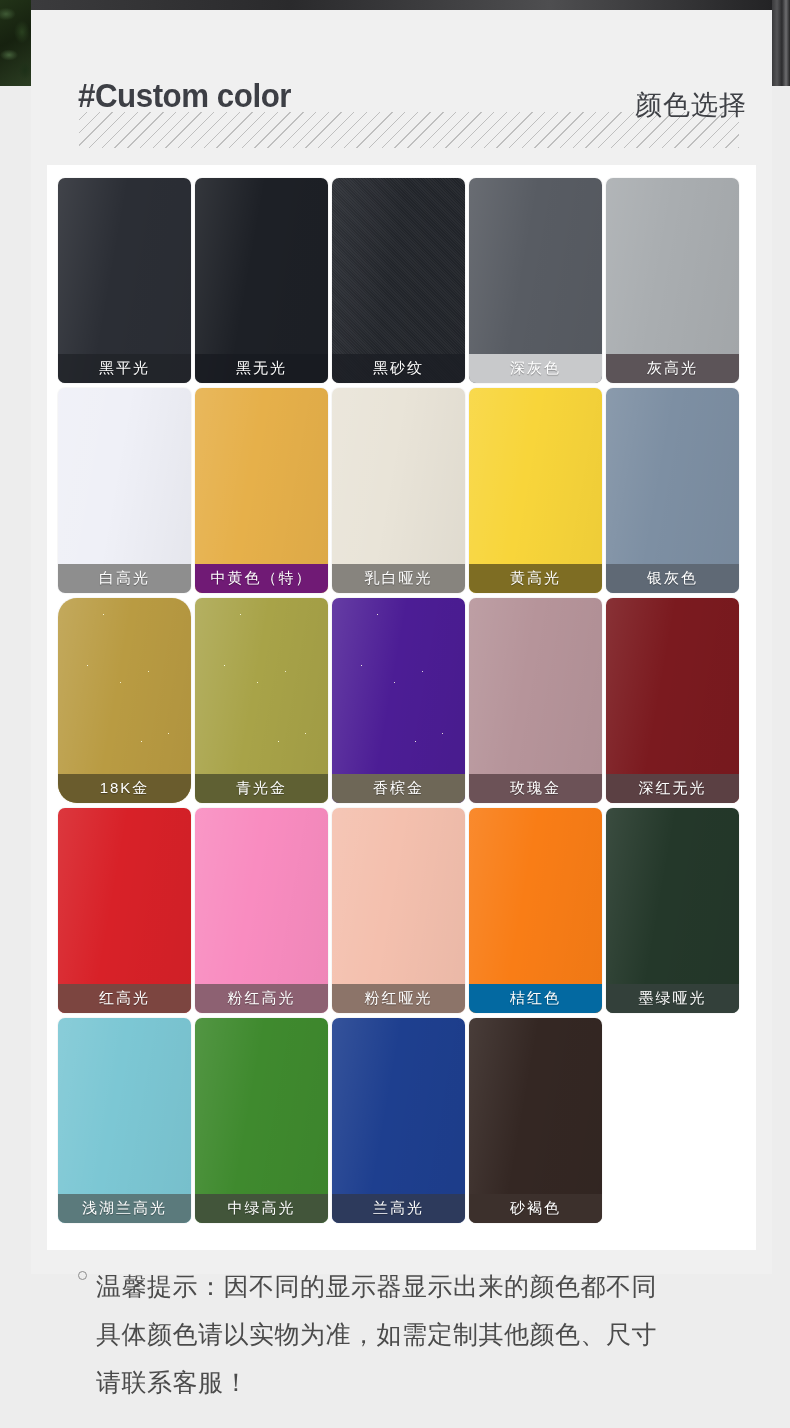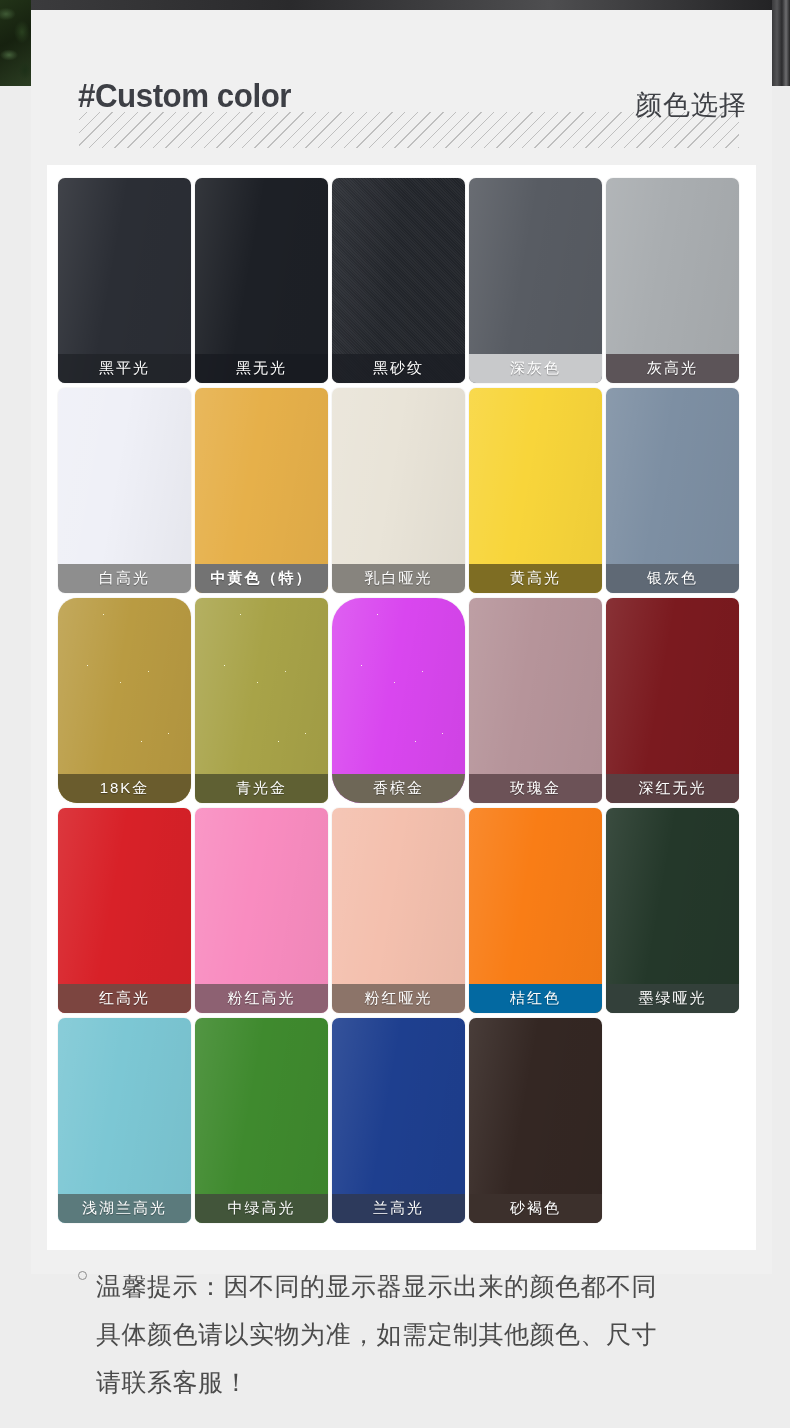--- a/index.html
+++ b/index.html
@@ -171,21 +171,21 @@
       <div class="swatch" style="background: rgb(169, 173, 176);">
         <div class="sheen"></div>
         <div class="swatch-label" style="background: rgb(92, 84, 88); color: rgb(255, 255, 255);">灰高光</div>
       </div>
       <div class="swatch" style="background: rgb(239, 240, 247);">
         <div class="sheen"></div>
         <div class="swatch-label" style="background: rgb(142, 142, 142); color: rgb(255, 255, 255);">白高光</div>
       </div>
       <div class="swatch" style="background: rgb(230, 176, 74);">
         <div class="sheen"></div>
-        <div class="swatch-label" style="background: #737373; color: rgb(255, 255, 255); font-weight: bold;">中黄色（特）</div>
+        <div class="swatch-label" style="background: #701a75; color: rgb(255, 255, 255);">中黄色（特）</div>
       </div>
       <div class="swatch" style="background: rgb(233, 228, 216);">
         <div class="sheen"></div>
         <div class="swatch-label" style="background: rgb(135, 132, 126); color: rgb(255, 255, 255);">乳白哑光</div>
       </div>
       <div class="swatch" style="background: rgb(248, 213, 58);">
         <div class="sheen"></div>
         <div class="swatch-label" style="background: rgb(126, 109, 35); color: rgb(255, 255, 255);">黄高光</div>
       </div>
       <div class="swatch" style="background: rgb(125, 143, 163);">
@@ -193,21 +193,21 @@
         <div class="swatch-label" style="background: rgb(95, 105, 117); color: rgb(255, 255, 255);">银灰色</div>
       </div>
       <div class="swatch metallic" style="background: rgb(185, 155, 66); border-radius: 19px;">
         <div class="sheen"></div>
         <div class="swatch-label" style="background: rgb(106, 92, 45); color: rgb(255, 255, 255);">18K金</div>
       </div>
       <div class="swatch metallic" style="background: rgb(168, 163, 72);">
         <div class="sheen"></div>
         <div class="swatch-label" style="background: rgb(95, 96, 51); color: rgb(255, 255, 255);">青光金</div>
       </div>
-      <div class="swatch metallic" style="background: #d946ef; border-radius: 29px;">
+      <div class="swatch metallic" style="background: #4c1d95;">
         <div class="sheen"></div>
         <div class="swatch-label" style="background: rgb(110, 103, 87); color: rgb(255, 255, 255);">香槟金</div>
       </div>
       <div class="swatch" style="background: rgb(182, 148, 154);">
         <div class="sheen"></div>
         <div class="swatch-label" style="background: rgb(108, 82, 87); color: rgb(255, 255, 255);">玫瑰金</div>
       </div>
       <div class="swatch" style="background: rgb(123, 26, 31);">
         <div class="sheen"></div>
         <div class="swatch-label" style="background: rgb(91, 64, 67); color: rgb(255, 255, 255);">深红无光</div>

